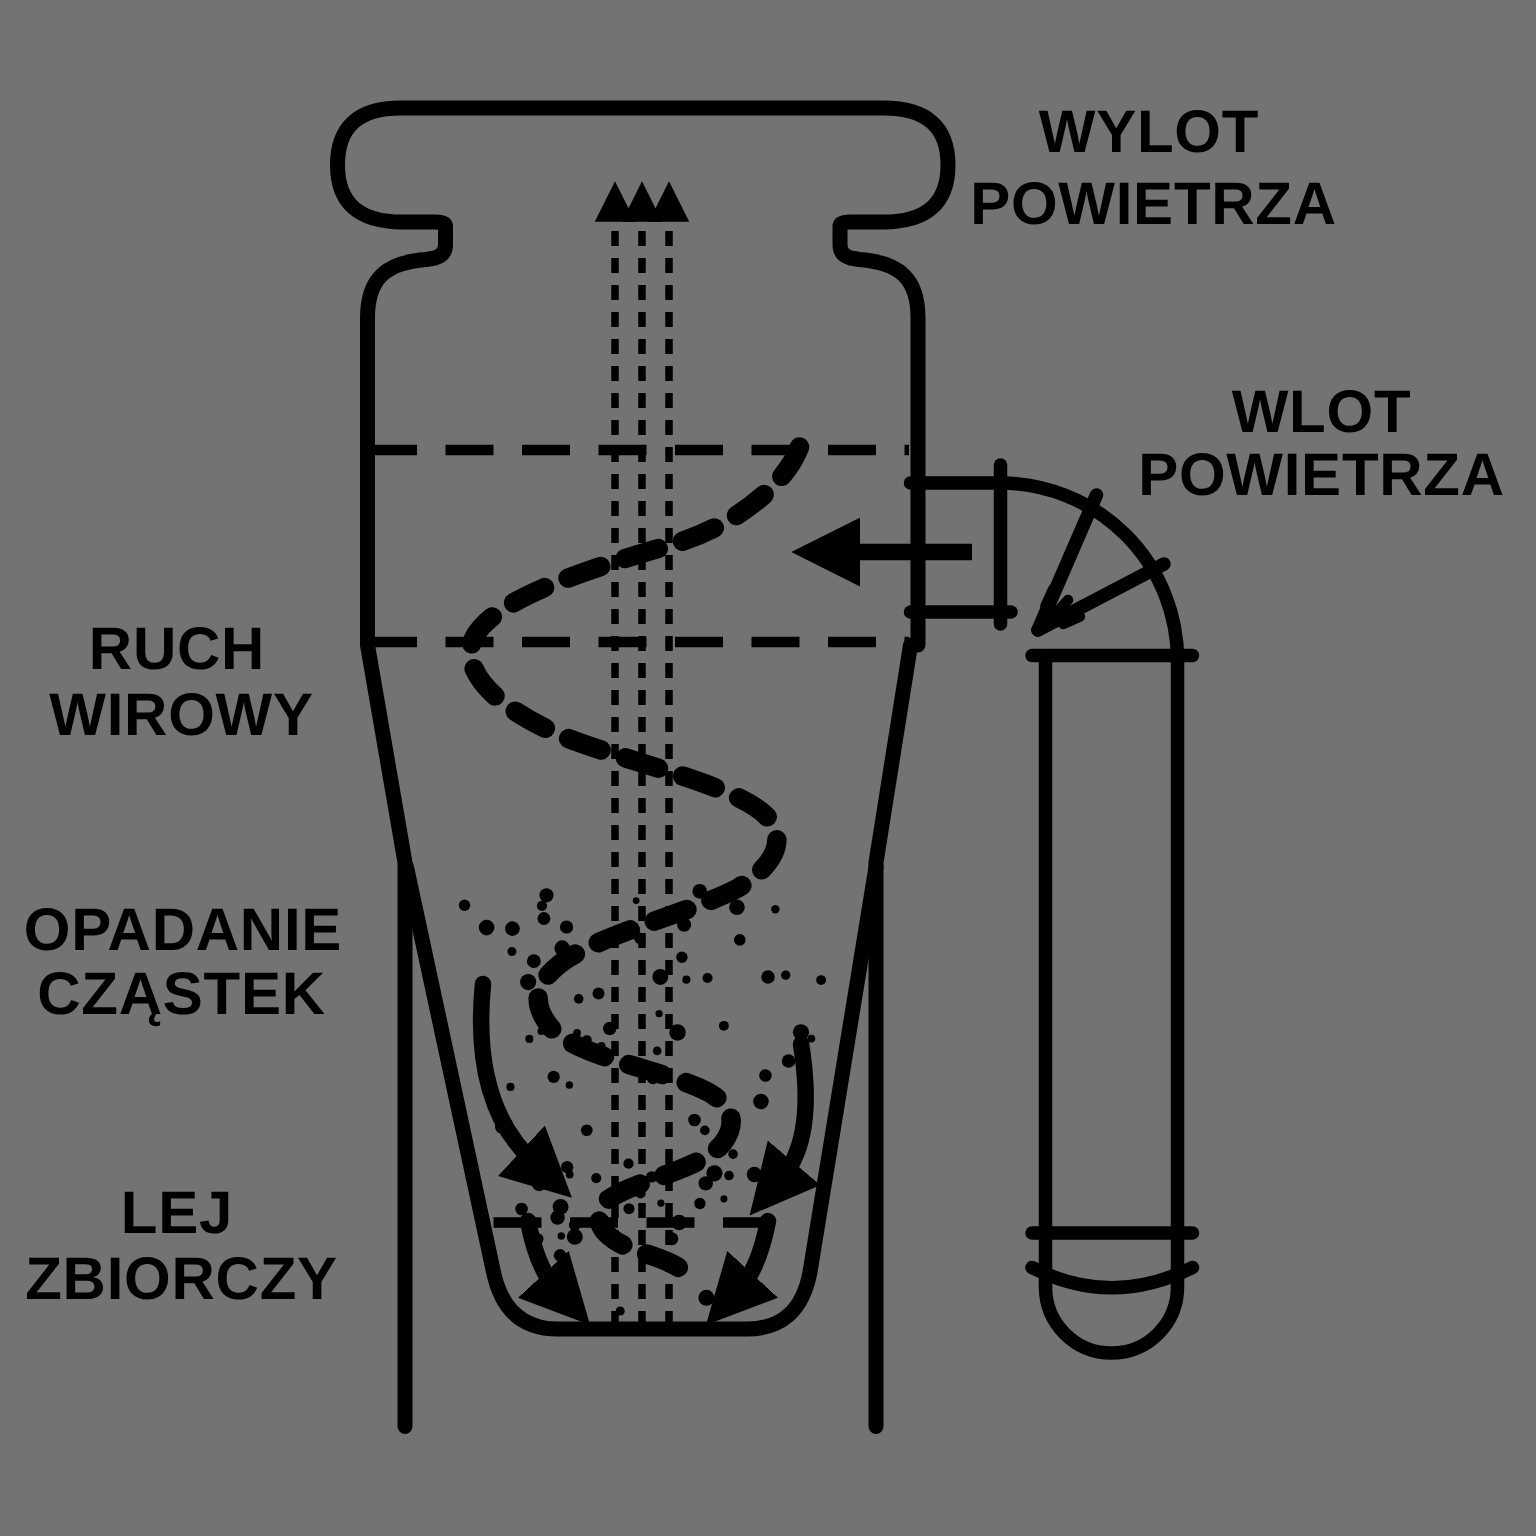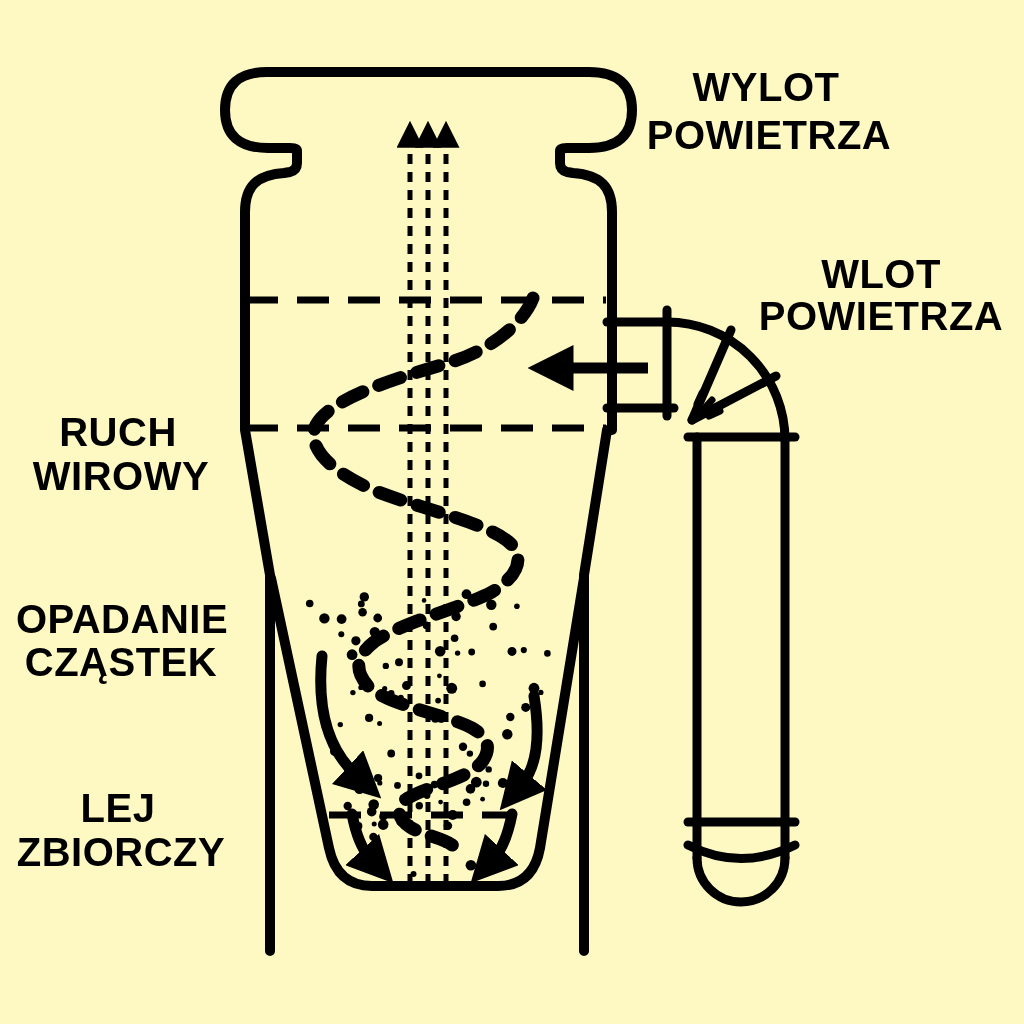--- a/index.html
+++ b/index.html
@@ -1,19 +1,19 @@
 <!DOCTYPE html>
 <html><head>
 <meta charset="utf-8">
 <style>
   html, body { margin: 0; padding: 0; background: #ffffff; }
   #canvas {
     position: relative;
     width: 1024px; height: 1024px;
-    background: #fef9c3;
+    background: #737373;
     overflow: hidden;
   }
   svg { display: block; }
   .label {
     font-family: "Liberation Sans", "DejaVu Sans", sans-serif;
     font-weight: bold;
     font-size: 40px;
     fill: #000000;
     text-anchor: middle;
     letter-spacing: 0.5px;

